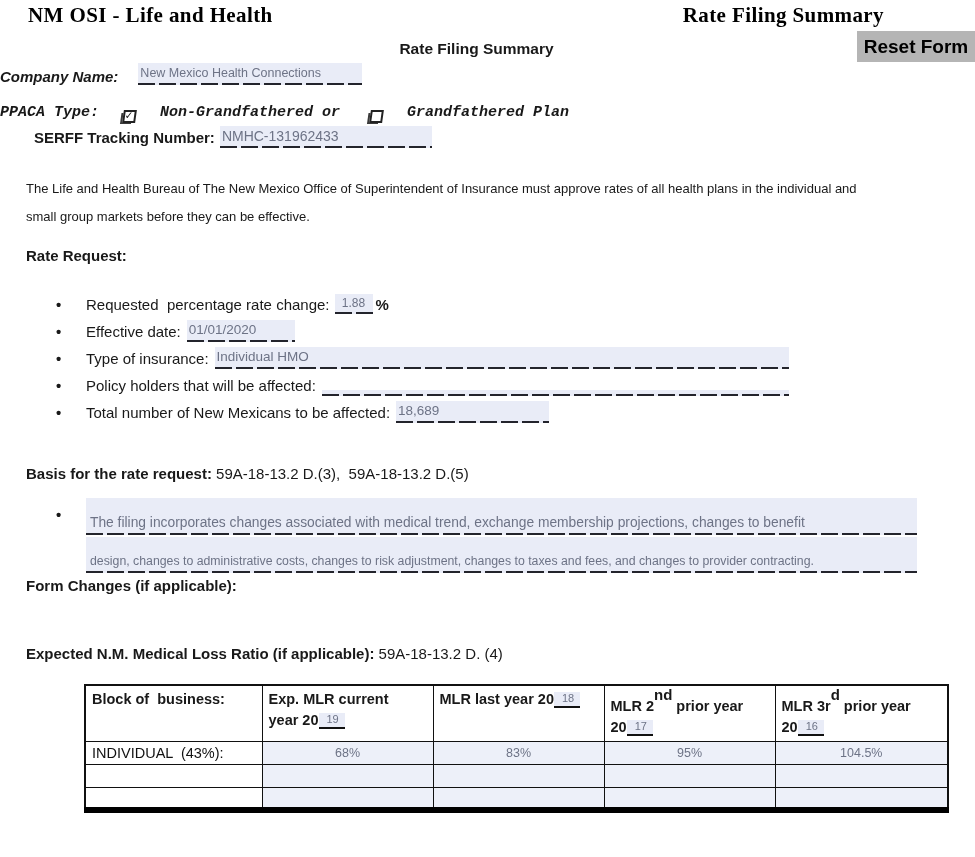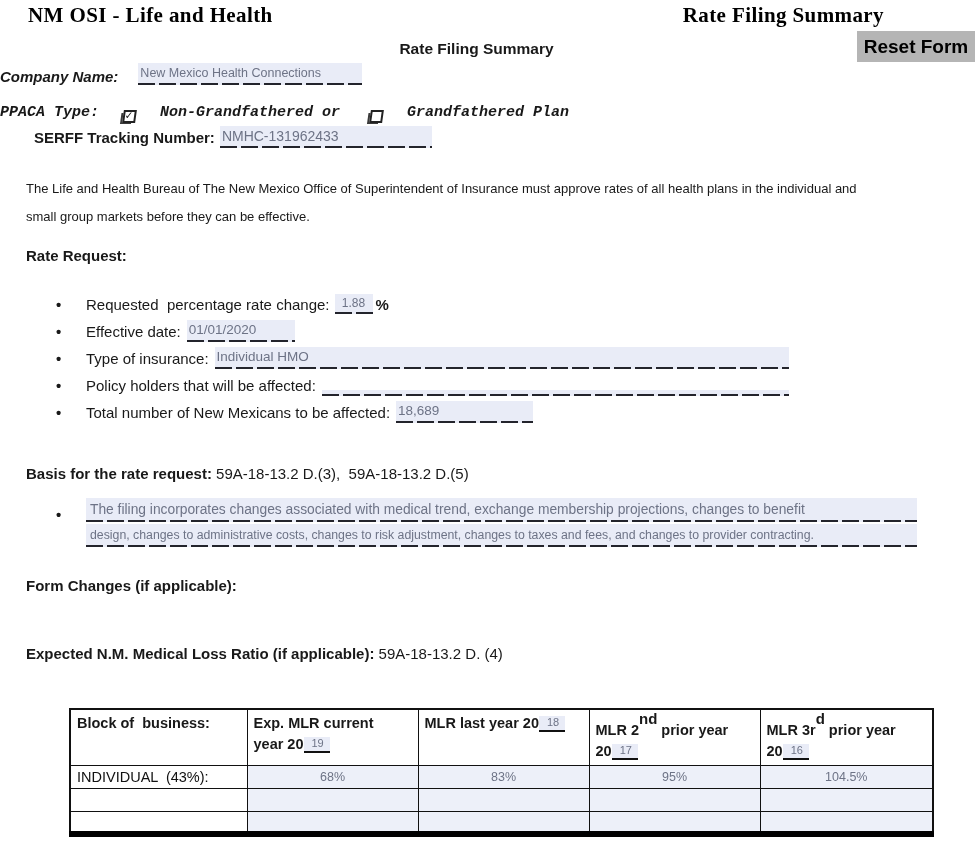--- a/index.html
+++ b/index.html
@@ -49,36 +49,36 @@
 
   .bullets{position:absolute;left:56px;top:288px;width:733px;}
   .b-row{display:flex;align-items:flex-end;height:27px;}
   .blt{width:30px;font-weight:bold;font-size:15px;padding-bottom:2px;}
   .b-row .lbl{padding-bottom:2px;white-space:pre;}
   .b-row .lbl.b{font-weight:normal;}
   .fld-sm{width:38px;font-size:12px;text-align:center;padding:1px 2px 3px;position:relative;top:-1px;}
   .pct{font-weight:bold;padding-bottom:2px;margin-left:3px;}
   .fld-date{width:108px;margin-left:6px;}
   .fld-grow{flex:1;margin-left:6px;}
-  .fld-total{width:137px;margin-left:6px;}
+  .fld-total{width:153px;margin-left:6px;}
 
   .basis-row{position:absolute;left:56px;top:498px;width:861px;display:flex;align-items:flex-start;}
   .basis-row .blt{padding-top:8px;}
   .basis-field{flex:1;}
   .basis-line{display:block;background-color:var(--fld-bg);color:var(--fld-txt);
         background-image:repeating-linear-gradient(90deg,#23242c 0 17px,rgba(0,0,0,0) 17px 21px);
         background-size:100% 2px;background-position:left bottom;background-repeat:no-repeat;
-        padding:4px 4px 5px;white-space:nowrap;overflow:hidden;}
+        padding:17px 4px 5px;white-space:nowrap;overflow:hidden;}
   .basis-line.l1{font-size:13.8px;}
   .basis-line.l2{font-size:12.3px;margin-top:2px;}
 
   .keep-sp{white-space:pre;}
 
-  table.mlr{position:absolute;left:69px;top:684px;width:863px;border-collapse:collapse;table-layout:fixed;
-            border:2px solid #111;border-bottom:6px solid #000;margin-top:24px;}
+  table.mlr{position:absolute;left:84px;top:684px;width:863px;border-collapse:collapse;table-layout:fixed;
+            border:2px solid #111;border-bottom:6px solid #000;}
   table.mlr th,table.mlr td{border:1.5px solid #111;}
   table.mlr th{font-size:14.5px;font-weight:bold;text-align:left;vertical-align:top;padding:3px 6px;height:48px;line-height:21px;}
   td.tlabel{background:#fff;font-size:14.5px;padding:2px 6px;height:23px;color:#111;white-space:pre;}
   td.tcell{background:var(--cell-bg);color:var(--fld-txt);font-size:12.5px;text-align:center;height:23px;}
   .yr-field{display:inline-block;min-width:26px;background:var(--fld-bg);border-bottom:2px solid #111;
             font-weight:normal;font-size:11px;color:var(--fld-txt);padding:0 3px 1px 8px;line-height:13px;
             position:relative;top:-2px;}
   sup.sp{font-size:15px;position:relative;top:-5px;}
 </style>
 </head>

